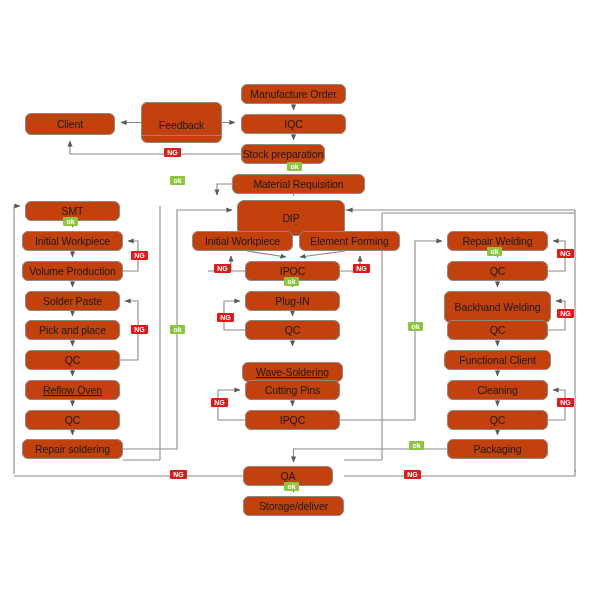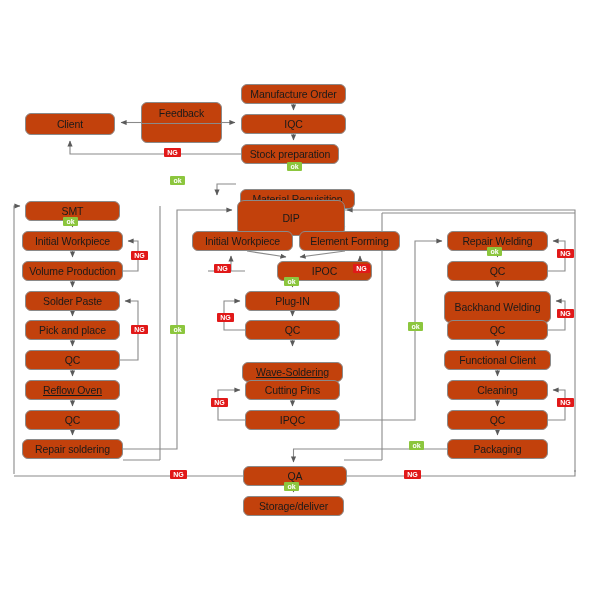--- a/index.html
+++ b/index.html
@@ -4,21 +4,21 @@
 <style>
   html,body{margin:0;padding:0;background:#ffffff;}
   #canvas{position:relative;width:600px;height:600px;background:#ffffff;
           font-family:"Liberation Sans","DejaVu Sans",sans-serif;overflow:hidden;}
   #wires{position:absolute;left:0;top:0;width:600px;height:600px;}
   .node{position:absolute;box-sizing:border-box;border:1px solid #8a8a8a;
         border-radius:6px;background:#c2410c;display:flex;align-items:center;
         justify-content:center;color:#1a1a1a;font-size:10.5px;
         letter-spacing:-0.1px;white-space:nowrap;line-height:1;}
   .node.split{display:block;padding:0;}
-  .node.split .half{height:50%;display:flex;align-items:center;justify-content:center;}
+  .node.split .half{height:50%;display:flex;align-items:center;justify-content:center;margin-top:12px;}
   .node.split .half.top{border-bottom:1px solid #8a8a8a;}
   .badge{position:absolute;box-sizing:border-box;display:flex;
          align-items:center;justify-content:center;color:#ffffff;
          font-size:7px;font-weight:bold;line-height:1;letter-spacing:0px;
          border-radius:1px;z-index:5;}
   .badge.ok{background:#8cc63e;}
   .badge.ng{background:#e11919;}
 </style>
 </head>
 <body>
@@ -116,53 +116,53 @@
 
       <path d="M344,476 L575,476 L575,470"></path>
 
       <path d="M293.5,486 L293.5,492" marker-end="url(#ar)"></path>
     </g>
   </svg>
 
   <div id="node-layer">
       <div class="node" style="left: 241px; top: 84px; width: 105px; height: 20px;">Manufacture Order</div>
       <div class="node" style="left: 241px; top: 114px; width: 105px; height: 20px;">IQC</div>
-      <div class="node" style="left: 241px; top: 144px; width: 98px; height: 20px;">Stock preparation</div>
-      <div class="node" style="left: 240px; top: 174px; width: 115px; height: 20px; margin-top: 15px;">Material Requisition</div>
+      <div class="node" style="left: 241px; top: 144px; width: 84px; height: 20px;">Stock preparation</div>
+      <div class="node" style="left: 232px; top: 174px; width: 133px; height: 20px;">Material Requisition</div>
       <div class="node" style="left: 25px; top: 113px; width: 90px; height: 22px;">Client</div>
       <div class="node split" style="left: 141px; top: 102px; width: 81px; height: 41px;">
         <div class="half top">Feedback</div>
       </div>
       <div class="node" style="left: 25px; top: 201px; width: 95px; height: 20px;">SMT</div>
       <div class="node" style="left: 22px; top: 231px; width: 101px; height: 20px;">Initial Workpiece</div>
       <div class="node" style="left: 22px; top: 261px; width: 101px; height: 20px;">Volume Production</div>
       <div class="node" style="left: 25px; top: 291px; width: 95px; height: 20px;">Solder Paste</div>
       <div class="node" style="left: 25px; top: 320px; width: 95px; height: 20px;">Pick and place</div>
       <div class="node" style="left: 25px; top: 350px; width: 95px; height: 20px;">QC</div>
       <div class="node" style="left: 25px; top: 380px; width: 95px; height: 20px; text-decoration: underline;">Reflow Oven</div>
       <div class="node" style="left: 25px; top: 410px; width: 95px; height: 20px;">QC</div>
       <div class="node" style="left: 22px; top: 439px; width: 101px; height: 20px;">Repair soldering</div>
       <div class="node" style="left: 237px; top: 200px; width: 108px; height: 36px; border-radius: 7px;">DIP</div>
       <div class="node" style="left: 192px; top: 231px; width: 101px; height: 20px;">Initial Workpiece</div>
       <div class="node" style="left: 299px; top: 231px; width: 101px; height: 20px;">Element Forming</div>
-      <div class="node" style="left: 245px; top: 261px; width: 95px; height: 20px; margin-left: 32px;">IPOC</div>
+      <div class="node" style="left: 245px; top: 261px; width: 95px; height: 20px;">IPOC</div>
       <div class="node" style="left: 245px; top: 291px; width: 95px; height: 20px;">Plug-IN</div>
       <div class="node" style="left: 245px; top: 320px; width: 95px; height: 20px;">QC</div>
       <div class="node" style="left: 242px; top: 362px; width: 101px; height: 20px; text-decoration: underline;">Wave-Soldering</div>
       <div class="node" style="left: 245px; top: 380px; width: 95px; height: 20px;">Cutting Pins</div>
       <div class="node" style="left: 245px; top: 410px; width: 95px; height: 20px;">IPQC</div>
       <div class="node" style="left: 447px; top: 231px; width: 101px; height: 20px;">Repair Welding</div>
       <div class="node" style="left: 447px; top: 261px; width: 101px; height: 20px;">QC</div>
       <div class="node" style="left: 444px; top: 291px; width: 107px; height: 32px;">Backhand Welding</div>
       <div class="node" style="left: 447px; top: 320px; width: 101px; height: 20px;">QC</div>
       <div class="node" style="left: 444px; top: 350px; width: 107px; height: 20px;">Functional Client</div>
       <div class="node" style="left: 447px; top: 380px; width: 101px; height: 20px;">Cleaning</div>
       <div class="node" style="left: 447px; top: 410px; width: 101px; height: 20px;">QC</div>
       <div class="node" style="left: 447px; top: 439px; width: 101px; height: 20px;">Packaging</div>
-      <div class="node" style="left: 243px; top: 466px; width: 104px; height: 20px;">QA</div>
+      <div class="node" style="left: 243px; top: 466px; width: 90px; height: 20px;">QA</div>
       <div class="node" style="left: 243px; top: 496px; width: 101px; height: 20px;">Storage/deliver</div>
     </div>
   <div id="badge-layer">
       <div class="badge ng" style="left: 164px; top: 148px; width: 17px; height: 9px;">NG</div>
       <div class="badge ok" style="left: 287px; top: 162px; width: 15px; height: 9px;">ok</div>
       <div class="badge ok" style="left: 170px; top: 176px; width: 15px; height: 9px;">ok</div>
       <div class="badge ok" style="left: 63px; top: 217px; width: 15px; height: 9px;">ok</div>
       <div class="badge ng" style="left: 131px; top: 251px; width: 17px; height: 9px;">NG</div>
       <div class="badge ng" style="left: 131px; top: 325px; width: 17px; height: 9px;">NG</div>
       <div class="badge ok" style="left: 170px; top: 325px; width: 15px; height: 9px;">ok</div>

